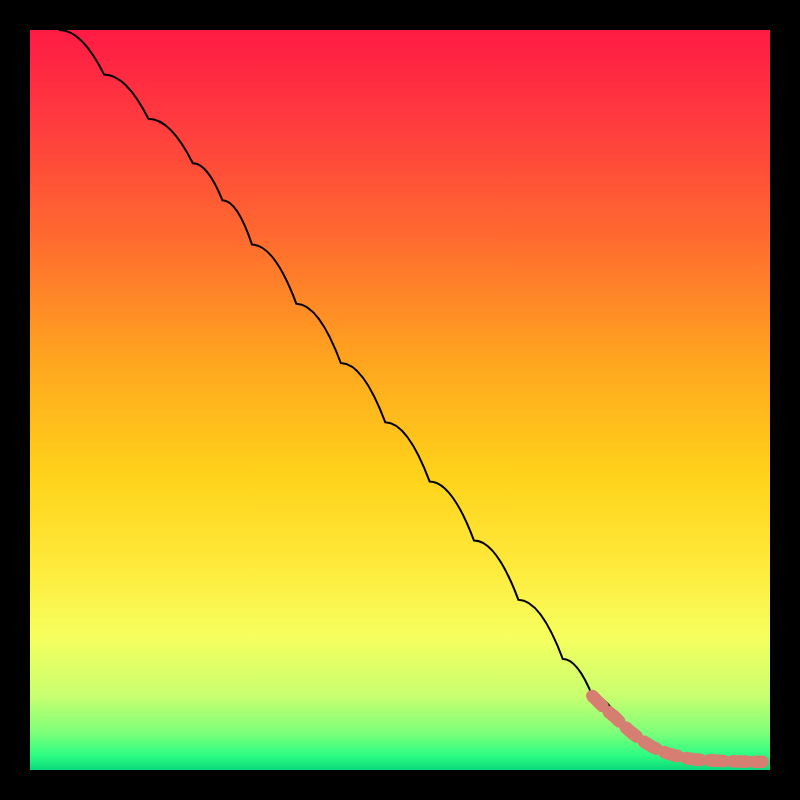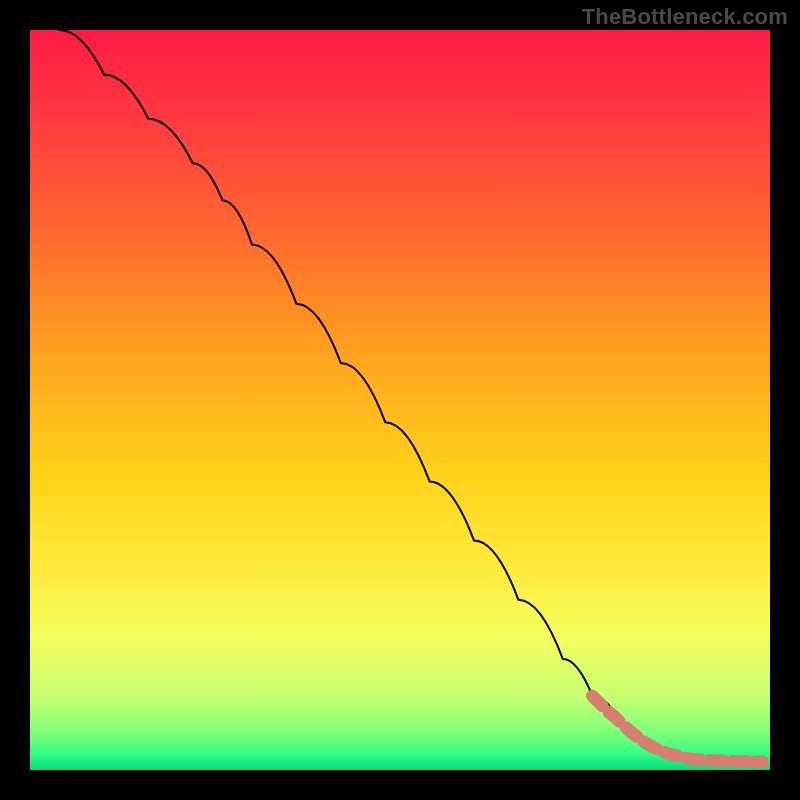--- a/index.html
+++ b/index.html
@@ -33,21 +33,20 @@
     width: 740px;
     height: 740px;
     z-index: 1;
   }
   svg { display: block; }
 </style>
 </head>
 <body>
 
 <div class="frame">
-  <div class="watermark">TheBottleneck.com</div>
 
   <div class="plot-wrap">
     <svg id="chart-svg" width="740" height="740" viewBox="0 0 740 740" preserveAspectRatio="none">
       <defs>
         <linearGradient id="bg-grad" x1="0" y1="0" x2="0" y2="1">
             <stop offset="0%" stop-color="#ff1b44"></stop>
             <stop offset="12%" stop-color="#ff3a3f"></stop>
             <stop offset="28.000000000000004%" stop-color="#ff6a2f"></stop>
             <stop offset="45%" stop-color="#ffa61f"></stop>
             <stop offset="60%" stop-color="#ffd21a"></stop>

